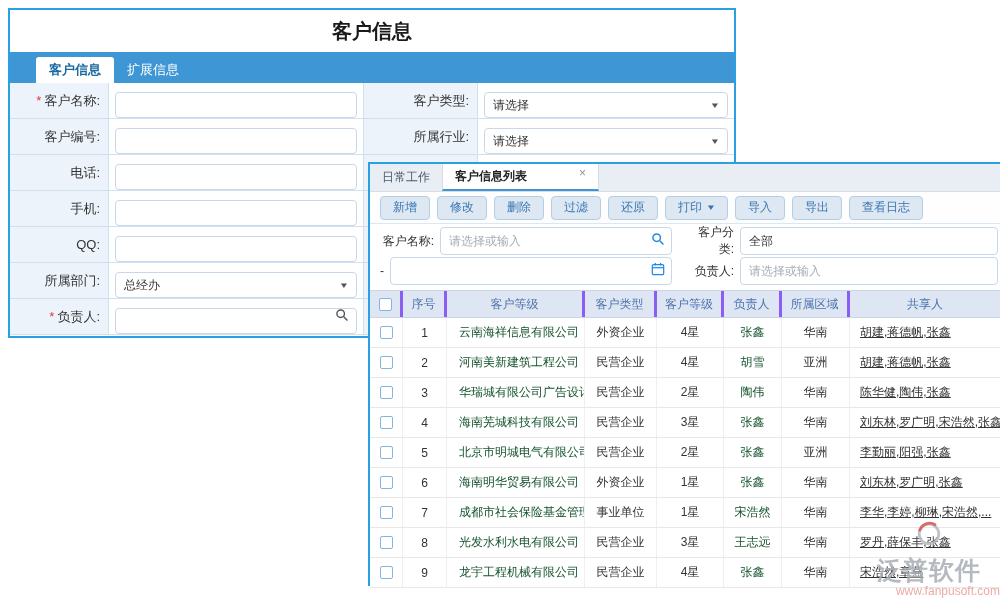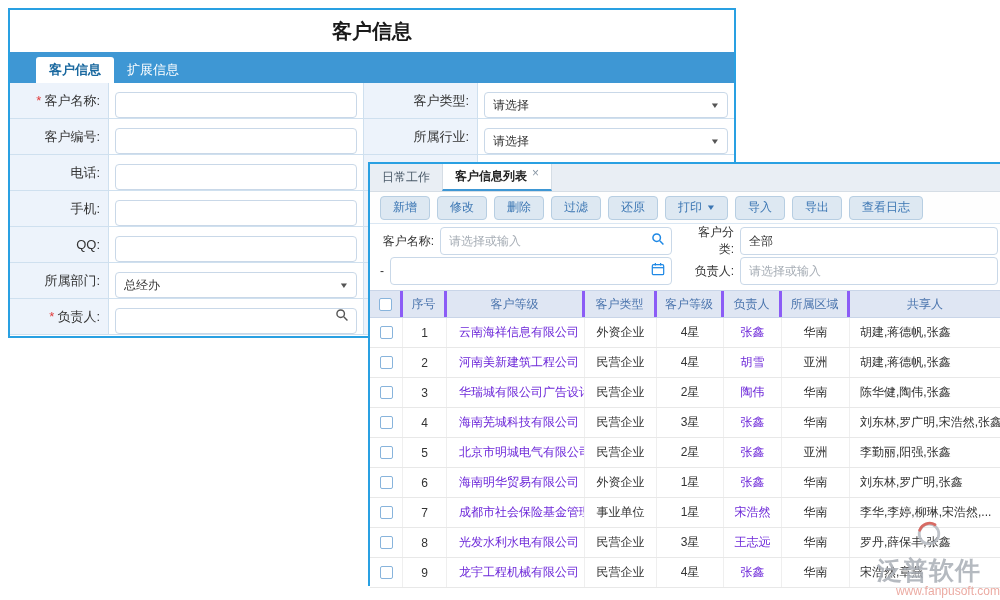--- a/index.html
+++ b/index.html
@@ -36,21 +36,21 @@
 
   
   #list-window { position:absolute; left:368px; top:162px; width:632px; height:424px;
     background:#fff; border:2px solid #29a0e2; border-right:none; z-index:10; }
   #list-tabs { height:28px; background:#e9eef4; border-bottom:1px solid #d5dde5;
     display:flex; align-items:stretch; }
   .list-tab { padding:0 12px; font-size:12px; color:#4a5a68; display:flex;
     align-items:center; cursor:pointer; }
   .list-tab.active { background:#fff; color:#222; font-weight:bold;
     border-left:1px solid #d5dde5; border-right:1px solid #d5dde5;
-    border-bottom:2px solid #3e97d4; }
+    border-bottom:2px solid #3e97d4;gap:47px; }
   .tab-close { margin-left:5px; color:#8a98a6; font-size:12px; font-weight:normal;
     position:relative; top:-4px; cursor:pointer; }
   #toolbar { height:32px; display:flex; align-items:center; gap:7px; padding:0 10px;
     border-bottom:1px solid #dae7f3; background:#fefefe; }
   .tb-btn { height:24px; padding:0 12px; background:#dde8f2; border:1px solid #b7cee2;
     border-radius:4px; color:#3b76b3; font-size:12px; display:flex; align-items:center;
     gap:5px; cursor:pointer; white-space:nowrap; }
   .tb-caret { font-size:8px; color:#3b76b3; transform:scaleX(1.3); }
   #filters { padding:2px 0; }
   .filter-row { height:30px; display:flex; align-items:center; padding-left:8px; }
@@ -78,22 +78,22 @@
     color:#333; border-right:1px solid #efefef; overflow:hidden; white-space:nowrap; }
   .col-check { flex:0 0 33px; }
   .col-seq { flex:0 0 44px; }
   .col-name { flex:0 0 138px; }
   .col-type { flex:0 0 72px; }
   .col-level { flex:0 0 67px; }
   .col-owner { flex:0 0 58px; }
   .col-region { flex:0 0 68px; }
   .col-shared { flex:1 1 auto; border-right:none; }
   .td.col-name { justify-content:flex-start; padding-left:12px; }
-  .td.col-shared { justify-content:flex-start; padding-left:10px; }
-  .link { color:#6d28d9; cursor:pointer; }
+  .td.col-shared { justify-content:flex-start; padding-left:10px;text-decoration:underline; }
+  .link { color:#14532d; cursor:pointer; }
   .cb { appearance:none; -webkit-appearance:none; width:13px; height:13px;
     border:1px solid #88b4dc; border-radius:2px; background:#fff; cursor:pointer; }
 
   
   #watermark { position:absolute; left:858px; top:520px; width:142px; z-index:30;
     pointer-events:none; opacity:0.85; }
   .wm-row { display:flex; align-items:center; justify-content:flex-end; gap:2px;flex-direction:column; }
   .wm-brand { font-size:25px; font-weight:bold; color:#a9aeb6; letter-spacing:1px; }
   .wm-url { margin-top:-3px; text-align:right; font-size:12px; color:#e89c92; }
 </style>

